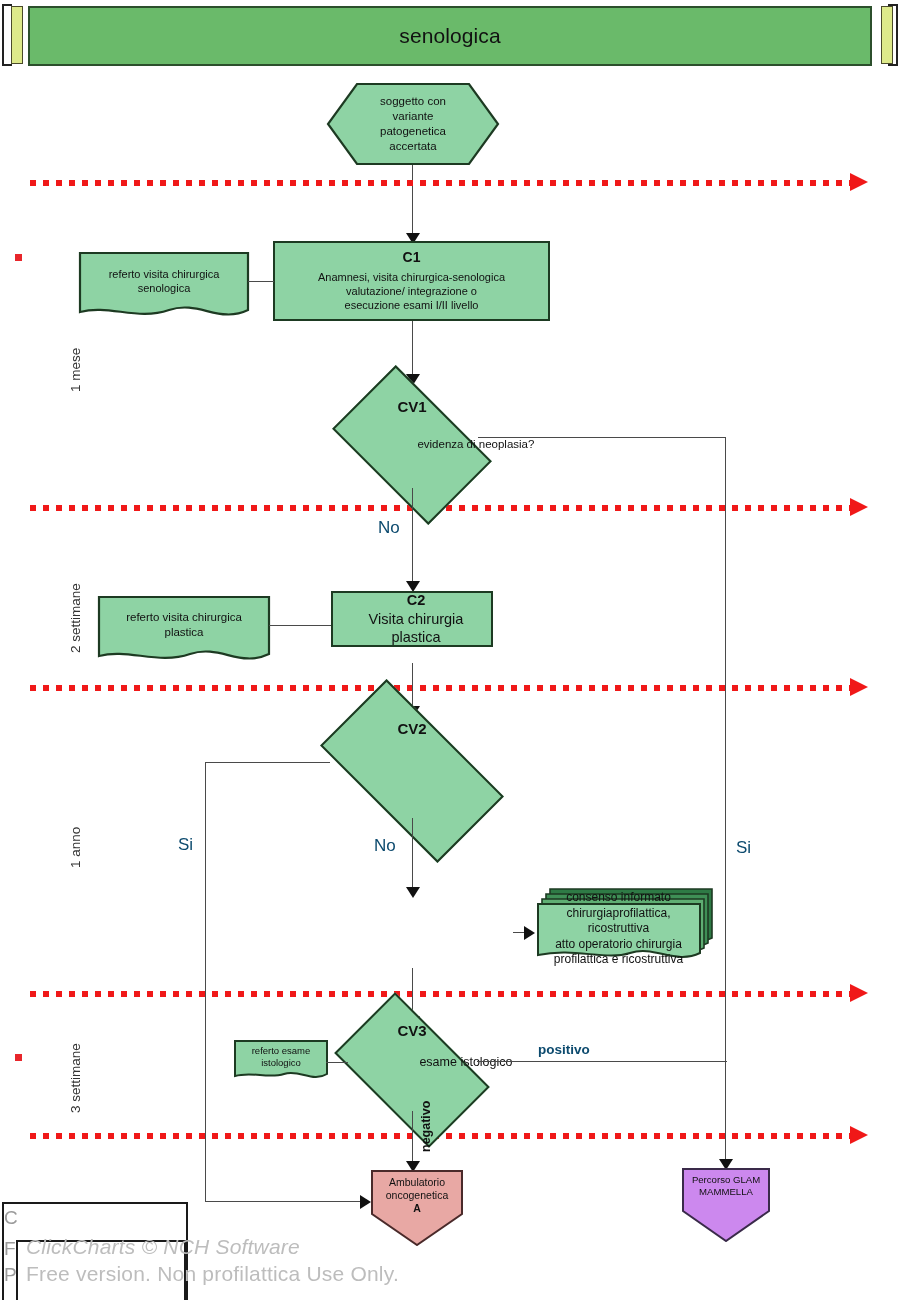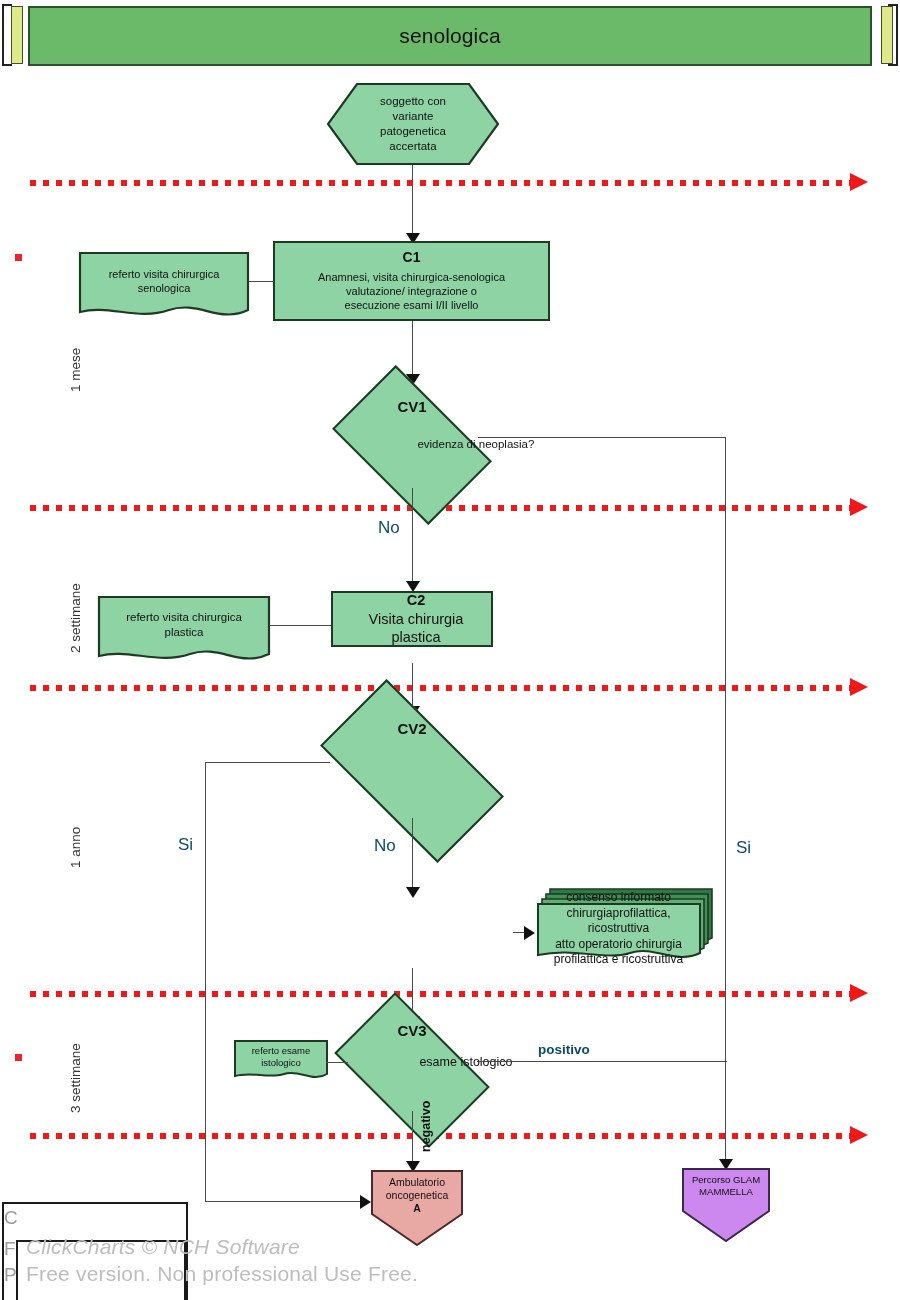--- a/index.html
+++ b/index.html
@@ -320,15 +320,15 @@
     </div>
   </div>
 
   <div class="legend-box" style="left:2px;top:1202px;width:186px;height:110px;"></div>
   <div class="legend-box" style="left:16px;top:1240px;width:170px;height:90px;"></div>
   <div class="legend-letter" style="left:4px;top:1207px;">C</div>
   <div class="legend-letter" style="left:4px;top:1238px;">F</div>
   <div class="legend-letter" style="left:4px;top:1264px;">P</div>
 
   <div class="wm" style="left:26px;top:1235px;font-style:italic;">ClickCharts © NCH Software</div>
-  <div class="wm" style="left:26px;top:1262px;">Free version. Non professional Use Free.</div>
+  <div class="wm" style="left:26px;top:1262px;">Free version. Non profilattica Use Only.</div>
 
 </div>
 
 </body></html>

